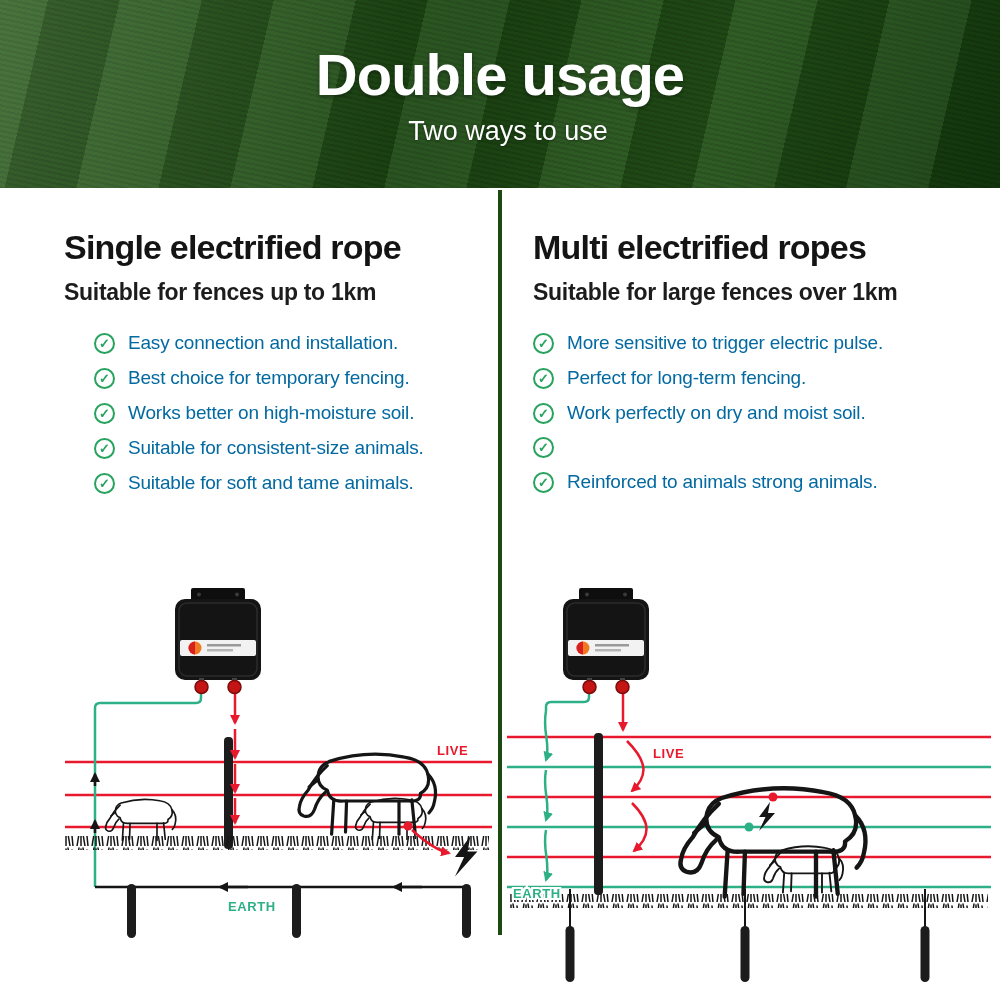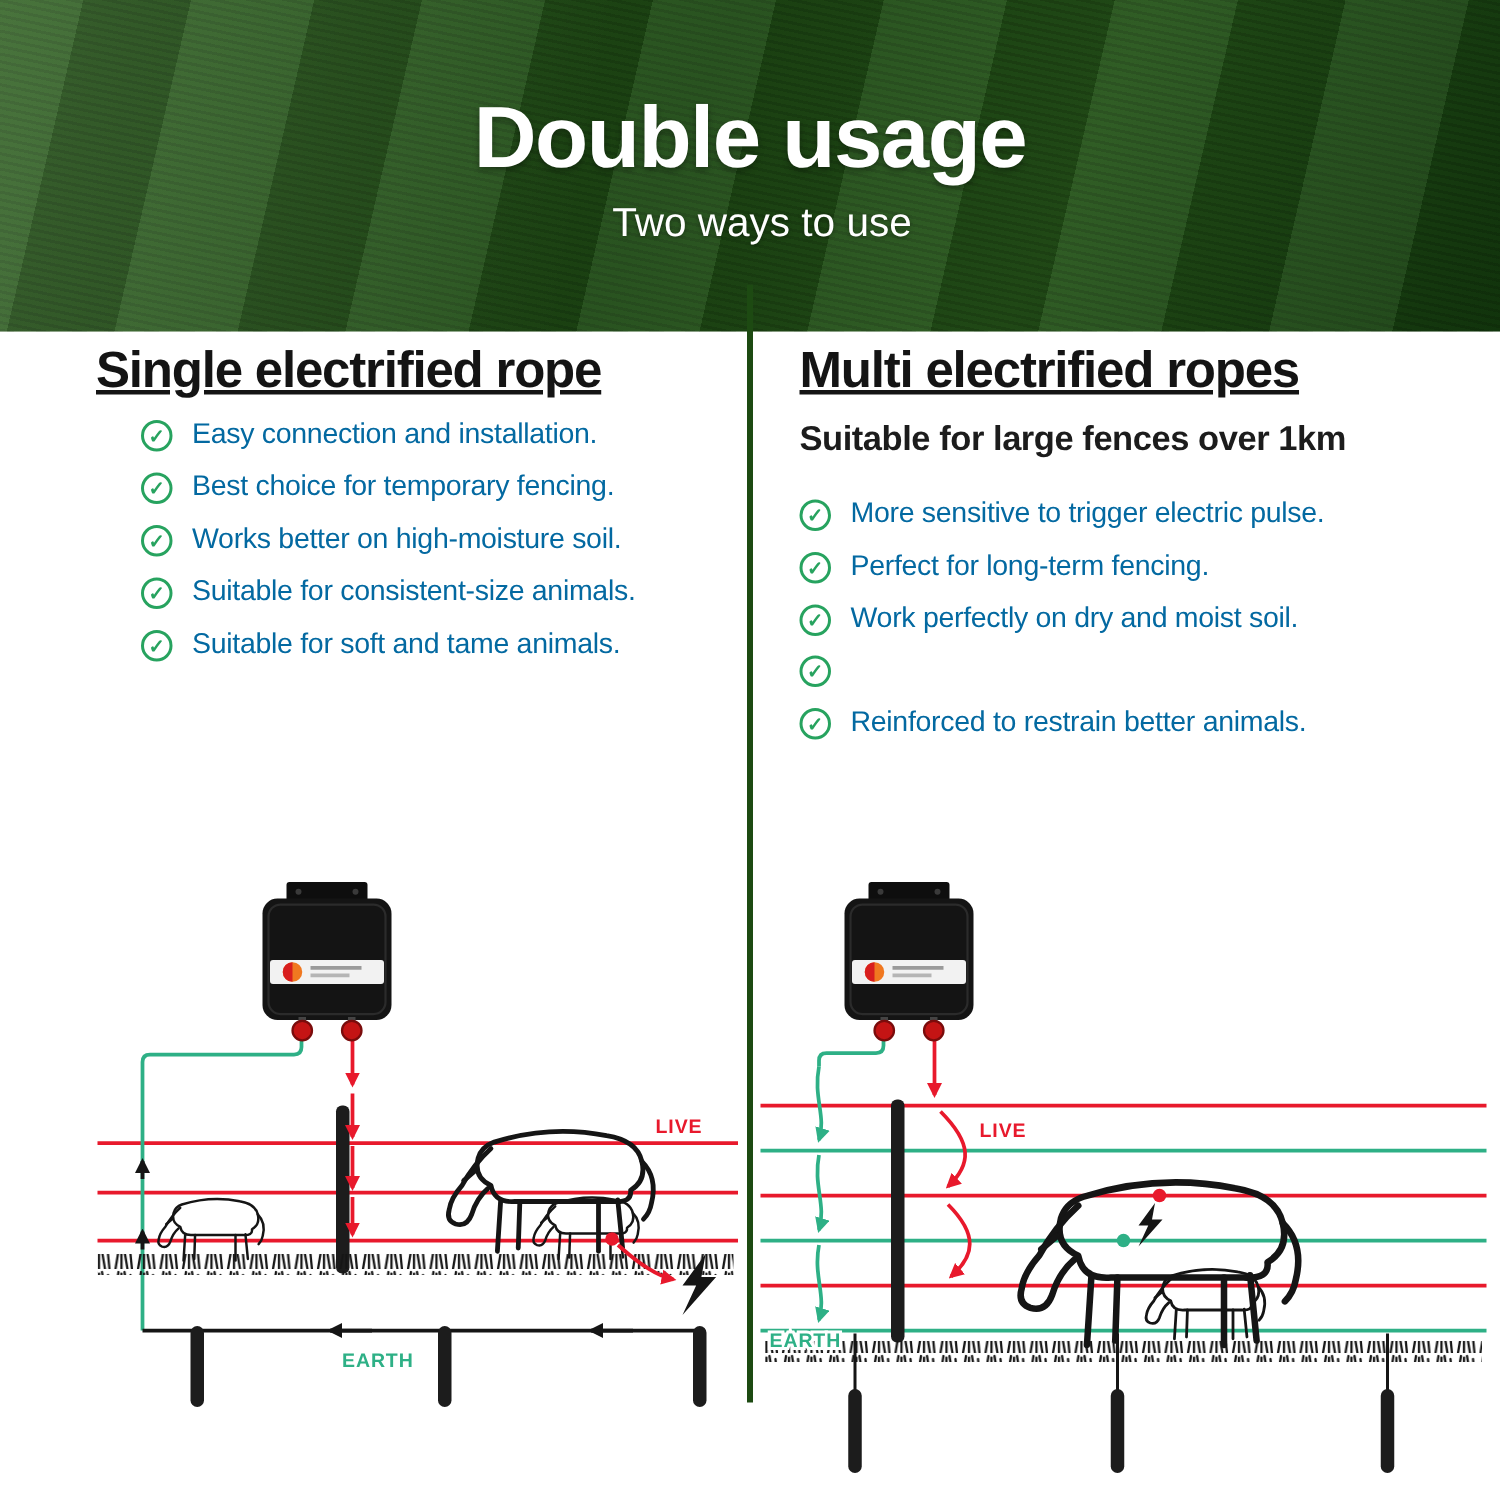--- a/index.html
+++ b/index.html
@@ -2,39 +2,39 @@
 <html><head>
 <meta charset="utf-8">
 <style>
   * { margin:0; padding:0; box-sizing:border-box; }
   html,body { width:1000px; background:#ffffff; }
   body { font-family:"Liberation Sans", sans-serif; }
   .page { position:relative; width:1000px; height:1000px; background:#fff; overflow:hidden; }
 
   
   .banner {
-    position:absolute; left:0; top:0; width:1000px; height:221px;
+    position:absolute; left:0; top:0; width:1000px; height:188px;
     display:flex; flex-direction:column; align-items:center; justify-content:center; gap:8px;
     background:
       linear-gradient(100deg, rgba(255,255,255,0.09), rgba(0,0,0,0) 40%),
       repeating-linear-gradient(283deg, rgba(0,0,0,0.14) 0 70px, rgba(255,255,255,0.05) 70px 150px),
       repeating-linear-gradient(12deg, rgba(0,0,0,0.12) 0 2px, rgba(0,0,0,0) 2px 5px),
       linear-gradient(115deg, #2c5e1e 0%, #1e4a14 45%, #255419 70%, #143c0e 100%);
   }
   .banner h1 { color:#fff; font-size:58px; font-weight:700; letter-spacing:-1px; text-shadow:0 2px 4px rgba(0,0,0,0.35); }
   .banner p  { color:#fff; font-size:27px; font-weight:400; text-shadow:0 1px 3px rgba(0,0,0,0.35);margin-left:16px; }
 
   
   .divider { position:absolute; left:498px; top:190px; width:4px; height:745px; background:#1d4a12; }
 
   
   .col { position:absolute; top:228px; width:440px; }
   .col.left  { left:64px; }
   .col.right { left:533px; }
-  .col h2 { font-size:34px; font-weight:700; color:#141414; letter-spacing:-0.8px; margin-bottom:12px;text-decoration:underline; }
+  .col h2 { font-size:34px; font-weight:700; color:#141414; letter-spacing:-0.8px; margin-bottom:12px; }
   .col h3 { font-size:23px; font-weight:700; color:#1c1c1c; letter-spacing:-0.3px; margin-bottom:26px; }
   .feature-list { list-style:none; }
   .col.left .feature-list { margin-left:30px; }
   .feature-item { display:flex; align-items:center; gap:13px; margin-bottom:13px; }
   .check {
     flex:0 0 auto; width:21px; height:21px; border:2px solid #27a35f; border-radius:50%;
     color:#27a35f; font-size:13px; font-weight:700;
     display:flex; align-items:center; justify-content:center;
   }
   .feature-text { font-size:19px; color:#0369a1; letter-spacing:-0.2px; }
@@ -59,20 +59,21 @@
 
   <header class="banner">
     <h1>Double usage</h1>
     <p>Two ways to use</p>
   </header>
 
   <div class="divider"></div>
 
   <section class="col left">
     <h2>Single electrified rope</h2>
+    <h3>Suitable for fences up to 1km</h3>
     <ul class="feature-list">
 
         <li class="feature-item">
           <span class="check">✓</span>
           <span class="feature-text">Easy connection and installation.</span>
         </li>
 
         <li class="feature-item">
           <span class="check">✓</span>
           <span class="feature-text">Best choice for temporary fencing.</span>
@@ -114,21 +115,21 @@
           <span class="check">✓</span>
           <span class="feature-text">Work perfectly on dry and moist soil.</span>
         </li>
 
         <li class="feature-item">
           <span class="check">✓</span>
         </li>
 
         <li class="feature-item">
           <span class="check">✓</span>
-          <span class="feature-text">Reinforced to restrain better animals.</span>
+          <span class="feature-text">Reinforced to animals strong animals.</span>
         </li>
       </ul>
   </section>
 
   <svg width="0" height="0" style="position:absolute" aria-hidden="true">
     <defs>
       <marker id="mRed" markerUnits="userSpaceOnUse" markerWidth="10" markerHeight="10" refX="8" refY="5" orient="auto">
         <path d="M0,0 L10,5 L0,10 Z" fill="#e8192c"></path>
       </marker>
       <marker id="mGreen" markerUnits="userSpaceOnUse" markerWidth="10" markerHeight="10" refX="8" refY="5" orient="auto">

